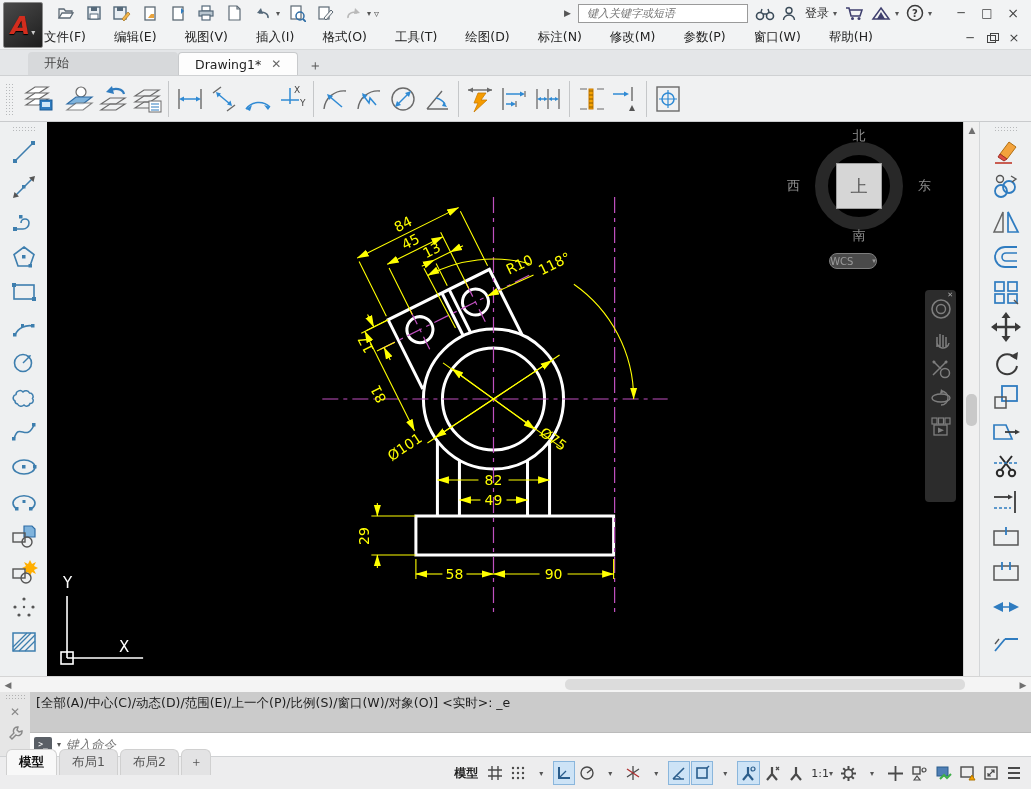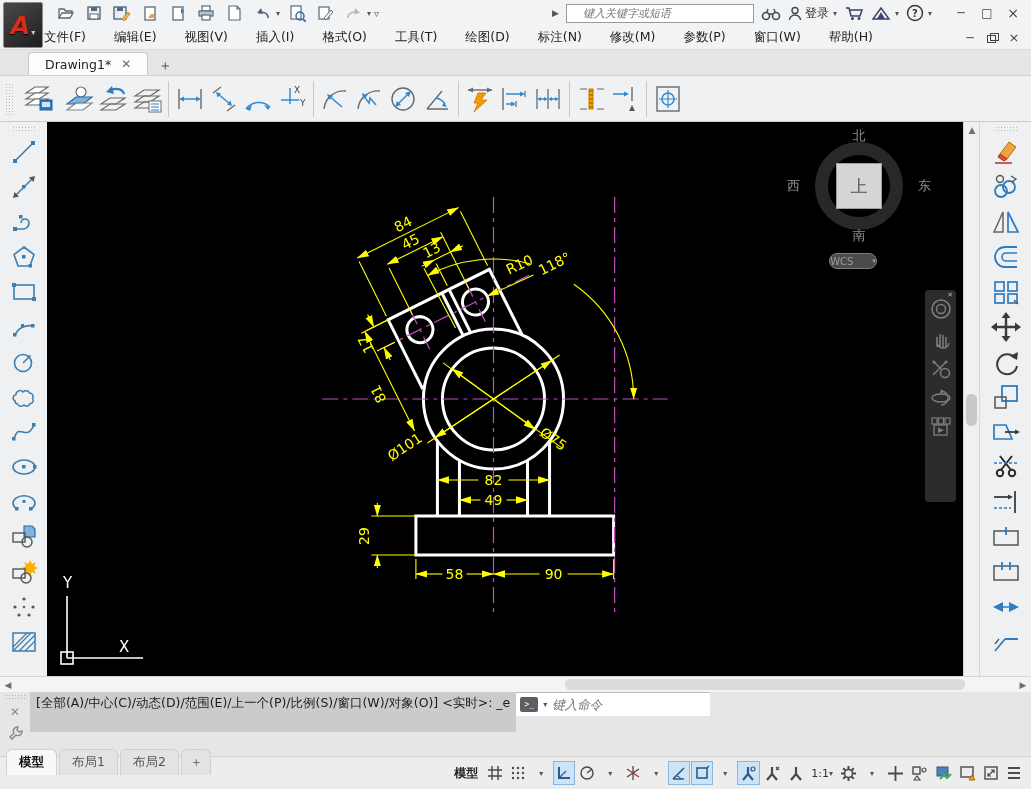--- a/index.html
+++ b/index.html
@@ -11,23 +11,23 @@
   .titlebar{height:26px;background:#f2f3f4;display:flex;align-items:center;position:relative;border-bottom:0}
   .alogo{width:40px;height:46px;margin:2px 4px 0 3px;background:linear-gradient(145deg,#4a4a4a,#1d1d1d);border:1px solid #8a8a8a;border-radius:2px;display:flex;align-items:center;justify-content:center;z-index:5;align-self:flex-start}
   .alogo span{color:#d22d1e;font-size:25px;font-weight:bold;font-style:italic;text-shadow:0 1px 1px #000;line-height:1}
   .alogo i{color:#ccc;font-size:8px;font-style:normal;margin:14px 0 0 1px}
   .qat{display:flex;align-items:center;gap:6px;margin-left:8px}
   .qat .qi{width:22px;height:20px;display:flex;align-items:center;justify-content:center}
   .qi svg{display:block}
   .caret{font-size:8px;color:#555;margin-left:-3px}
   .doc-title{position:absolute;left:0;right:0;text-align:center;color:#8d8d8d;font-size:13px;pointer-events:none}
   .tb-right{margin-left:auto;display:flex;align-items:center;gap:7px;padding-right:6px;z-index:2}
-  .searchbox{width:188px;height:19px;background:#fff;border:1px solid #9a9a9a;display:flex;align-items:center;padding:0 16px}
+  .searchbox{width:170px;height:19px;background:#fff;border:1px solid #9a9a9a;display:flex;align-items:center;padding:0 8px}
   .searchbox input{border:0;outline:0;width:100%;font-style:italic;color:#777;font-size:11px;font-family:inherit;background:transparent}
-  .signin{display:flex;align-items:center;gap:3px;color:#333}
+  .signin{display:flex;align-items:center;gap:9px;color:#333}
   .winbtns{display:flex;align-items:center;gap:2px;margin-left:10px}
   .wb{width:24px;height:20px;display:flex;align-items:center;justify-content:center;color:#444;font-size:12px}
 
   
   .menubar{height:24px;background:#f2f3f4;display:flex;align-items:center;padding-left:30px;border-bottom:1px solid #d8dadb}
   .menu-item{padding:3px 14px;color:#222;font-size:12.5px}
   .mdi{margin-left:auto;display:flex;gap:4px;padding-right:8px;color:#444}
   .mdi .wb{width:18px;height:16px}
   .restore-glyph{position:relative;width:10px;height:9px;display:inline-block}
   .restore-glyph::before{content:"";position:absolute;left:0;top:2px;width:7px;height:6px;border:1px solid #444;background:#f2f3f4}
@@ -81,21 +81,21 @@
   .vscroll .up{position:absolute;top:0;left:0;width:16px;height:16px;color:#707070;font-size:9px;display:flex;align-items:center;justify-content:center}
   .vscroll .thumb{position:absolute;top:272px;left:2px;width:11px;height:32px;background:#c9c9c9;border-radius:5px}
   .hscroll{height:16px;background:#f4f4f4;border-top:1px solid #d5d5d5;display:flex;align-items:center}
   .hscroll .btn{width:16px;height:15px;display:flex;align-items:center;justify-content:center;color:#707070;font-size:9px}
   .hscroll .track{flex:1;height:15px;position:relative}
   .hscroll .hthumb{position:absolute;left:55%;width:40%;top:2px;height:11px;background:#dcdcdc;border-radius:5px}
 
   
   .cmd{height:64px;display:flex;background:#e6e6e6}
   .cmd-side{width:30px;background:#e6e6e6;display:flex;flex-direction:column;align-items:center;padding-top:2px;gap:6px;color:#777}
-  .cmd-body{flex:1;display:flex;}
+  .cmd-body{flex:1;display:flex;flex-direction:column}
   .cmd-hist{height:40px;background:#cbcbcb;padding:2px 6px;color:#1c1c1c;font-size:12.5px;line-height:18px;white-space:pre;overflow:hidden}
   .cmd-input{height:24px;background:#fff;display:flex;align-items:center;gap:5px;padding:0 4px;border-top:1px solid #bbb}
   .cmd-chip{width:18px;height:15px;background:#5a5f66;border-radius:2px;color:#fff;font-size:8px;display:flex;align-items:center;justify-content:center;font-family:"DejaVu Sans Mono",monospace}
   .cmd-input input{flex:1;border:0;outline:0;font-style:italic;color:#6d28d9;font-size:12.5px;font-family:inherit}
 
   
   .statusbar{height:33px;background:#ededee;border-top:1px solid #d0d2d4;display:flex;align-items:center;padding:14px 6px}
   .ltabs{display:flex;align-items:flex-end;gap:2px;height:100%;padding-top:4px}
   .ltab{padding:4px 12px;font-size:12.5px;color:#555;background:#e3e3e4;border:1px solid #d0d0d0;border-bottom:0;border-radius:6px 6px 0 0}
   .ltab.active{background:#f8f8f8;color:#111;font-weight:bold}
@@ -250,20 +250,23 @@
     <div class="mdi">
       <div class="wb">─</div>
       <div class="wb">
           <span class="restore-glyph"></span>
         </div>
       <div class="wb" style="font-size:13px">×</div>
     </div>
   </div>
 
   <div class="doctabs">
+    <div class="dtab start">
+        <span>开始</span>
+      </div>
     <div class="dtab active">
       <span>Drawing1*</span>
       <span class="x">✕</span>
     </div>
     <div class="addtab">＋</div>
   </div>
 
   <div class="toolbar">
     <div class="grip"></div>
     <div class="tbtn big">

